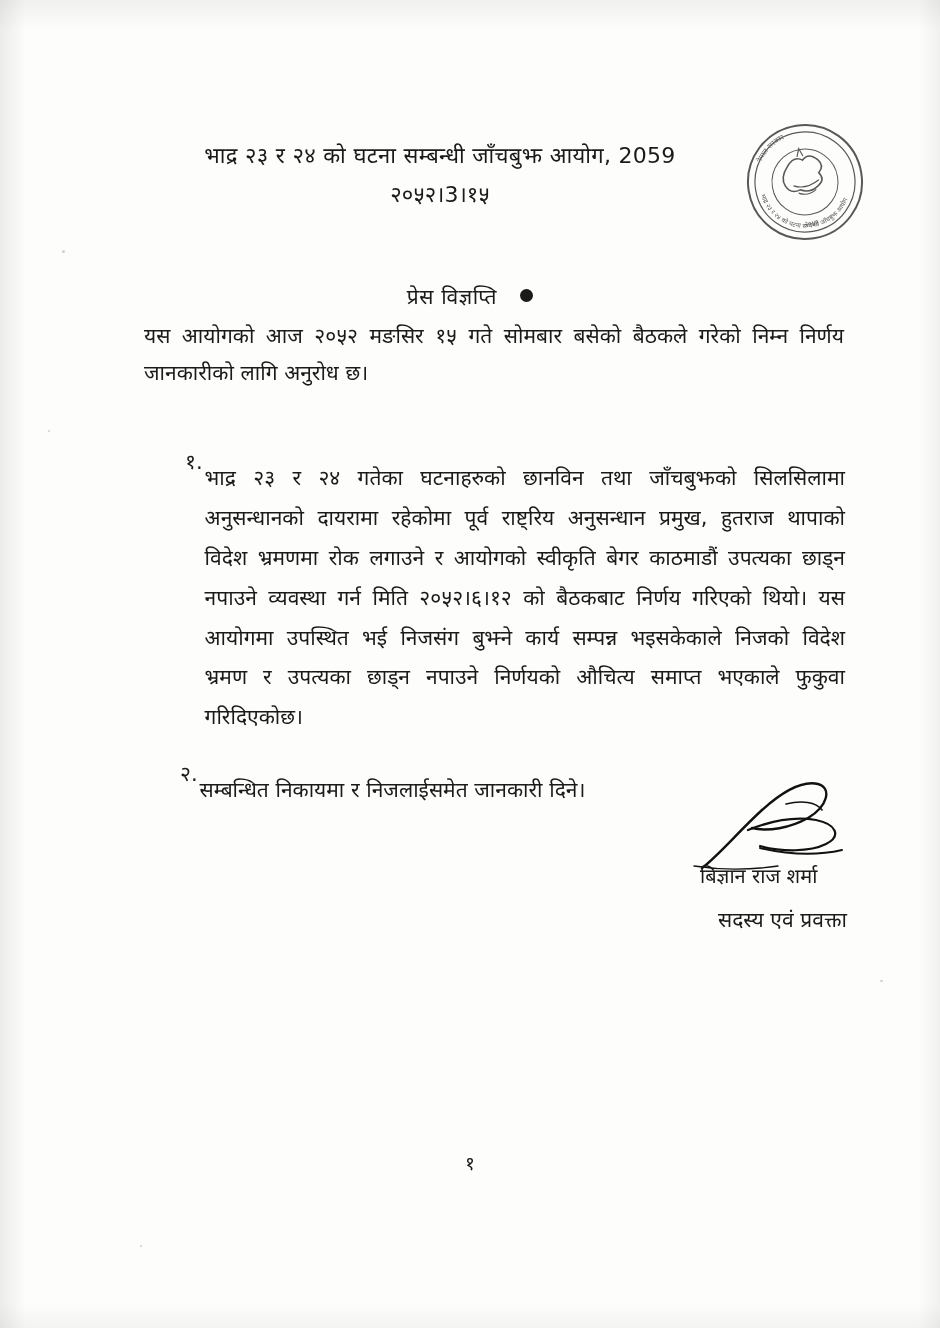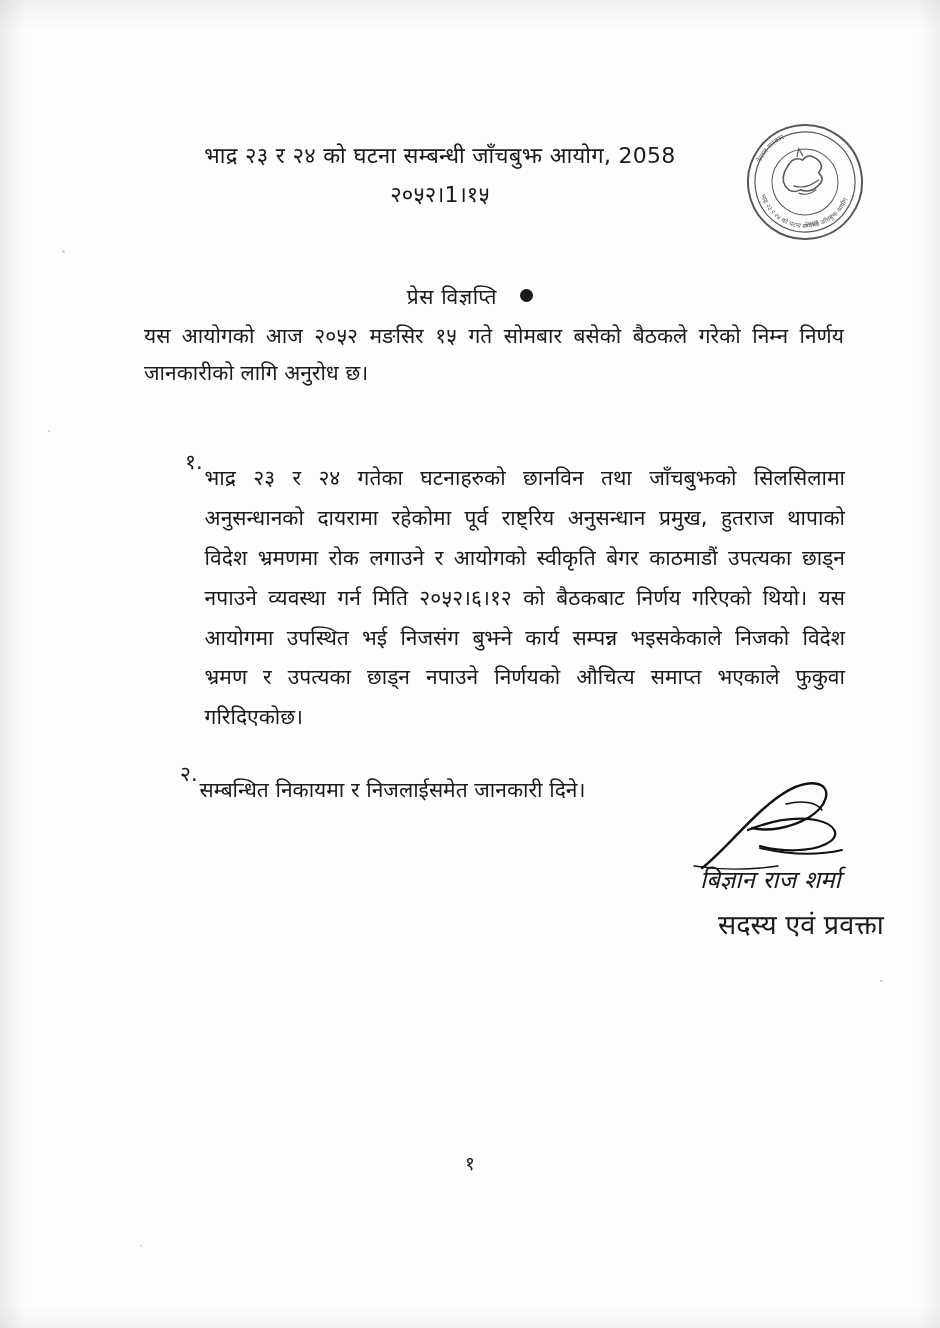--- a/index.html
+++ b/index.html
@@ -151,29 +151,28 @@
     top: 770px;
     width: 210px;
     height: 120px;
   }
   .signature svg { display: block; }
 
   .sign-name {
     position: absolute;
     left: 700px;
     top: 862px;
-    font-size: 24px;
+    font-size: 20px;
     white-space: nowrap;
-    font-style: italic;
   }
   .sign-role {
     position: absolute;
     left: 718px;
     top: 905px;
-    font-size: 27px;
+    font-size: 21px;
     white-space: nowrap;
   }
 
   
   .page-number {
     position: absolute;
     left: 0;
     top: 1150px;
     width: 940px;
     text-align: center;
@@ -188,22 +187,22 @@
     pointer-events: none;
   }
 </style>
 </head>
 <body>
 
 <div class="page">
   <div class="doc-body">
 
     <div class="header-block">
-      <div class="header-line-1">भाद्र २३ र २४ को घटना सम्बन्धी जाँचबुझ आयोग, 2058</div>
-      <div class="header-line-2">२०५२।1।१५</div>
+      <div class="header-line-1">भाद्र २३ र २४ को घटना सम्बन्धी जाँचबुझ आयोग, 2059</div>
+      <div class="header-line-2">२०५२।3।१५</div>
     </div>
 
     <div class="seal">
       <svg width="140" height="140" viewBox="0 0 140 140" aria-hidden="true">
         <defs>
           <path id="ringTop" d="M 22,70 A 48,48 0 0 1 118,70" fill="none"></path>
           <path id="ringBot" d="M 24,70 A 46,46 0 0 0 116,70" fill="none"></path>
         </defs>
         <circle cx="70" cy="70" r="57" fill="none" stroke="#2b2b2b" stroke-width="2"></circle>
         <circle cx="70" cy="70" r="50" fill="none" stroke="#2b2b2b" stroke-width="1.2"></circle>

